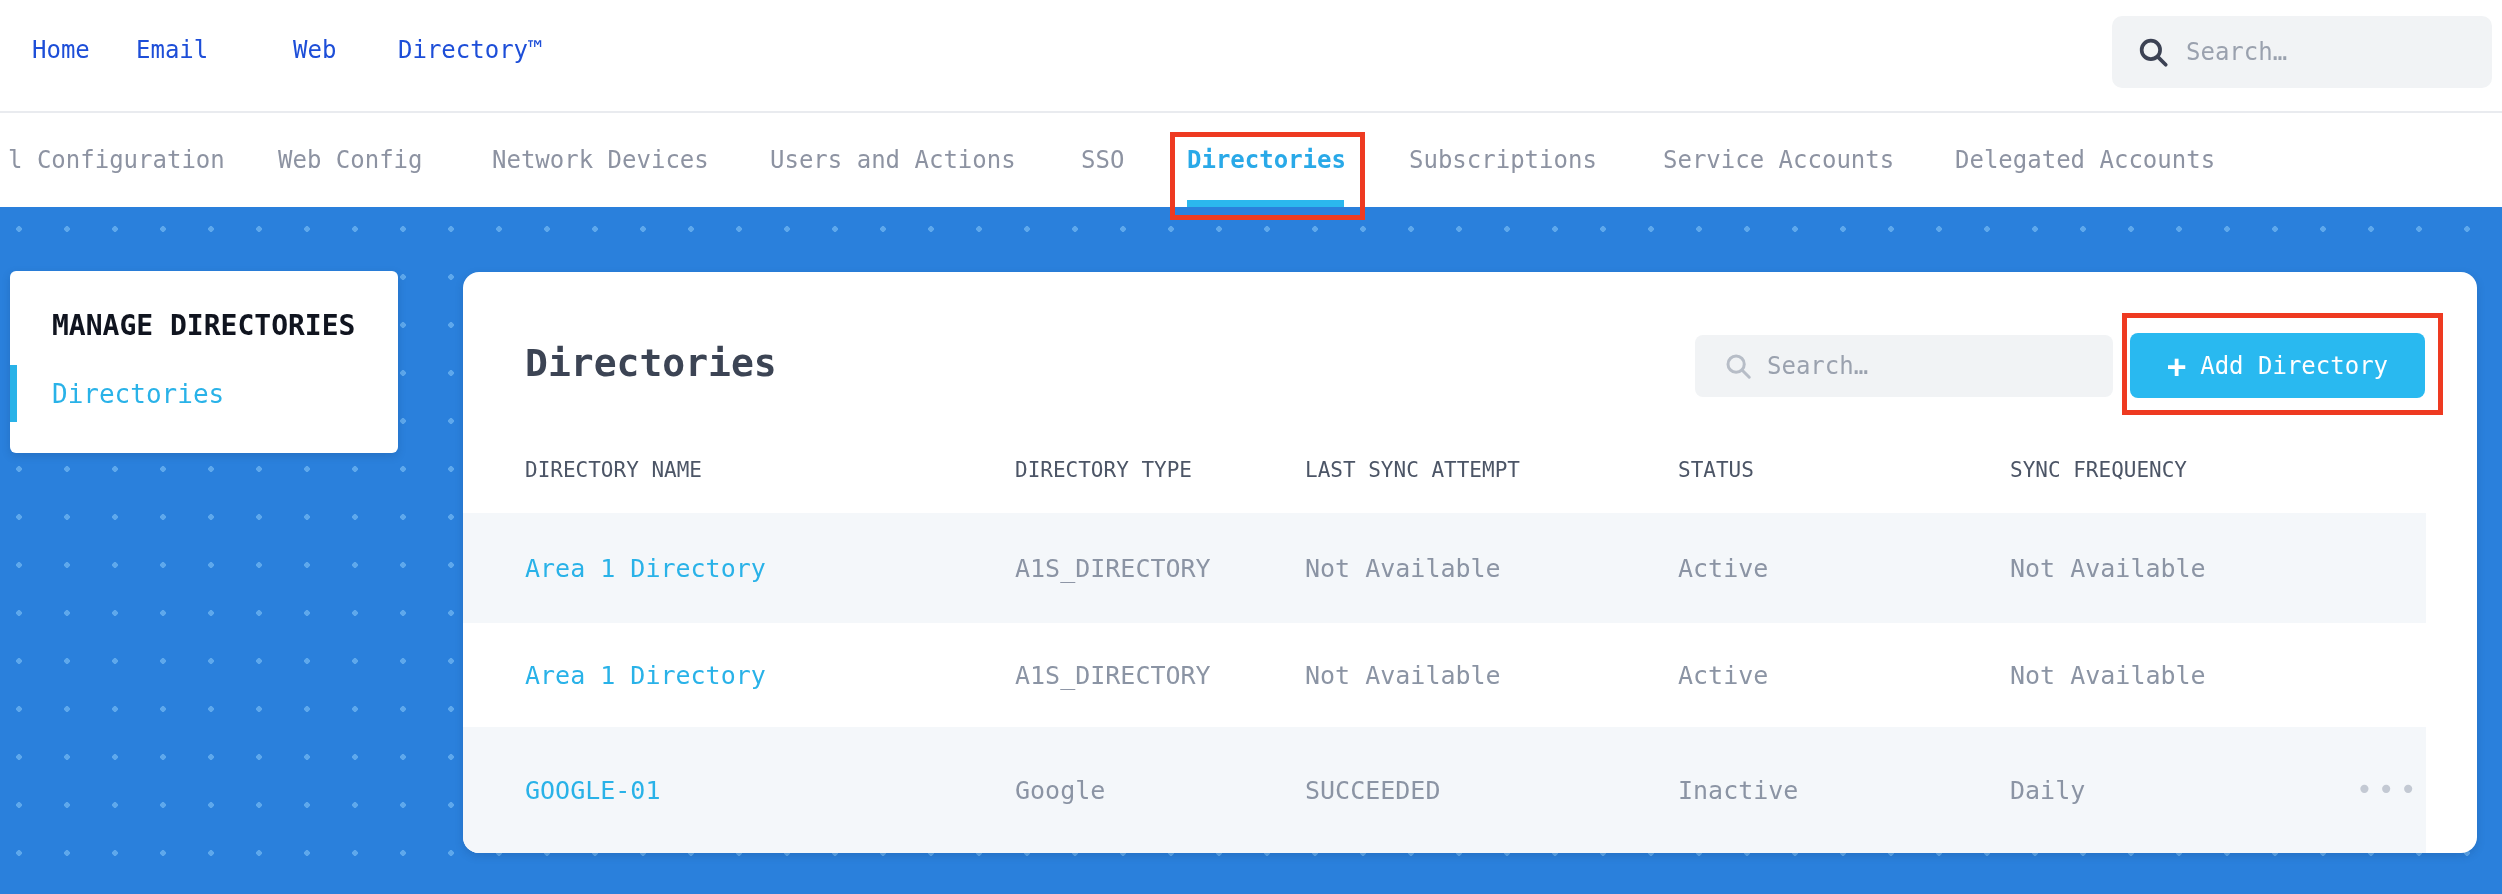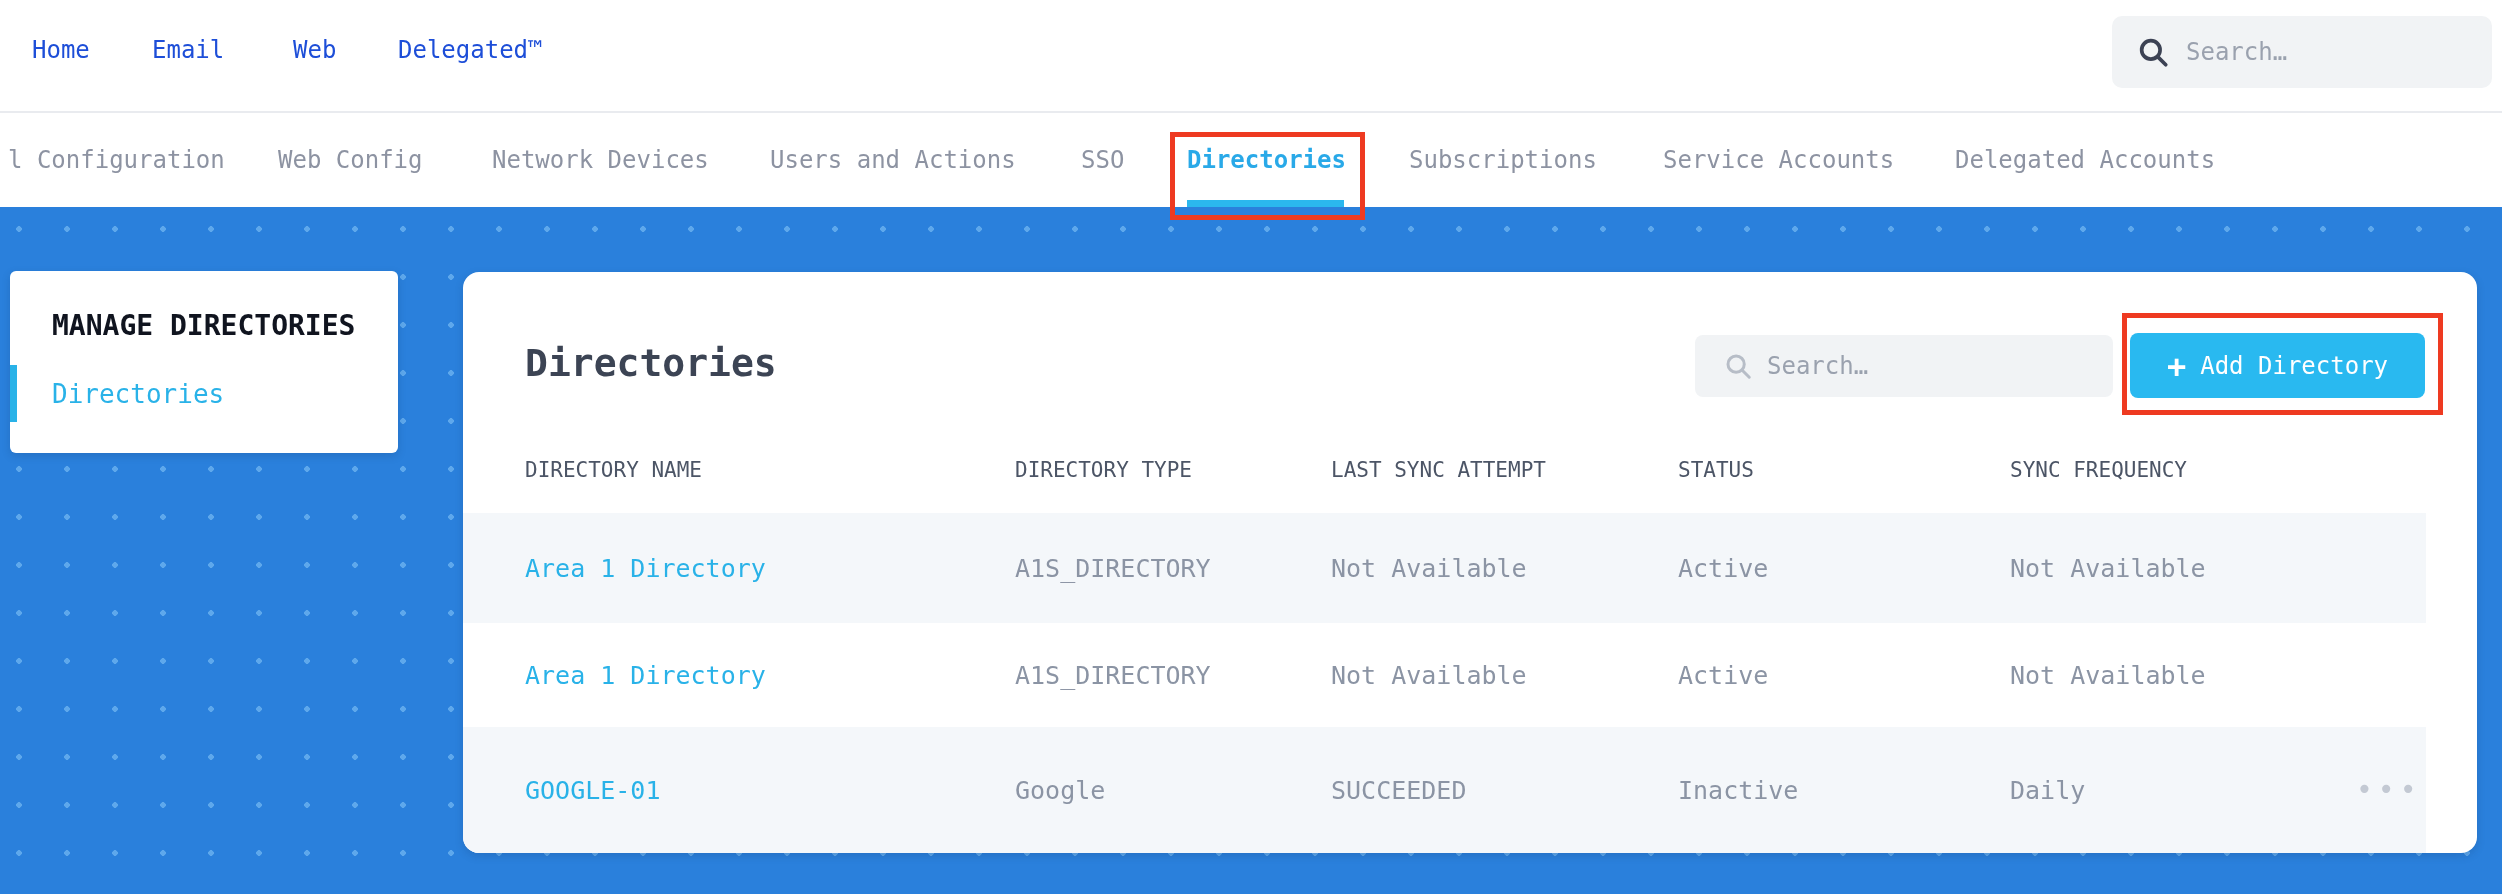--- a/index.html
+++ b/index.html
@@ -101,43 +101,43 @@
   }
   .trow { position:absolute; left:0; width:1963px; }
   .trow.r0 { top:241px; height:110px; background:#f4f7fa; }
   .trow.r1 { top:351px; height:104px; background:#ffffff; }
   .trow.r2 { top:455px; height:126px; background:#f4f7fa; }
   .tcell {
     position:absolute; top:0; height:100%; display:flex; align-items:center;
     font-size:25px; color:#8b94a4; white-space:nowrap;
   }
   .tcell.name { color:#29b2e8; cursor:pointer; }
-  .c0 { left:62px; } .c1 { left:552px; } .c2 { left:868px; }
+  .c0 { left:62px; } .c1 { left:552px; } .c2 { left:842px; }
   .c3 { left:1215px; } .c4 { left:1547px; } .c5 { left:1893px; }
   .row-menu {
     font-size:28px; letter-spacing:5px; color:#c3c9d3; cursor:pointer; line-height:1;
   }
 
   
   .annotation {
     position:absolute; border:5px solid #ee3a21; z-index:20; pointer-events:none;
   }
   .annotation.tab { left:1170px; top:132px; width:195px; height:88px; }
   .annotation.btn { left:2122px; top:313px; width:321px; height:102px; }
 
   svg.mag { display:block; }
 </style>
 </head>
 <body>
 
 <div class="topnav">
   <div class="topnav-item" style="left:32px">Home</div>
-  <div class="topnav-item" style="left:152px">Email</div>
+  <div class="topnav-item" style="left:136px">Email</div>
   <div class="topnav-item" style="left:293px">Web</div>
-  <div class="topnav-item" style="left:398px">Delegated™</div>
+  <div class="topnav-item" style="left:398px">Directory™</div>
 
   <div class="search-box top">
     <span class="search-icon">
       <svg class="mag" width="34" height="34" viewBox="0 0 24 24" fill="none" stroke="#3c4254" stroke-width="2.6" stroke-linecap="round">
         <circle cx="10.5" cy="10.5" r="6.5"></circle>
         <line x1="15.6" y1="15.6" x2="21" y2="21"></line>
       </svg>
     </span>
     <input type="text" placeholder="Search…" style="">
   </div>

